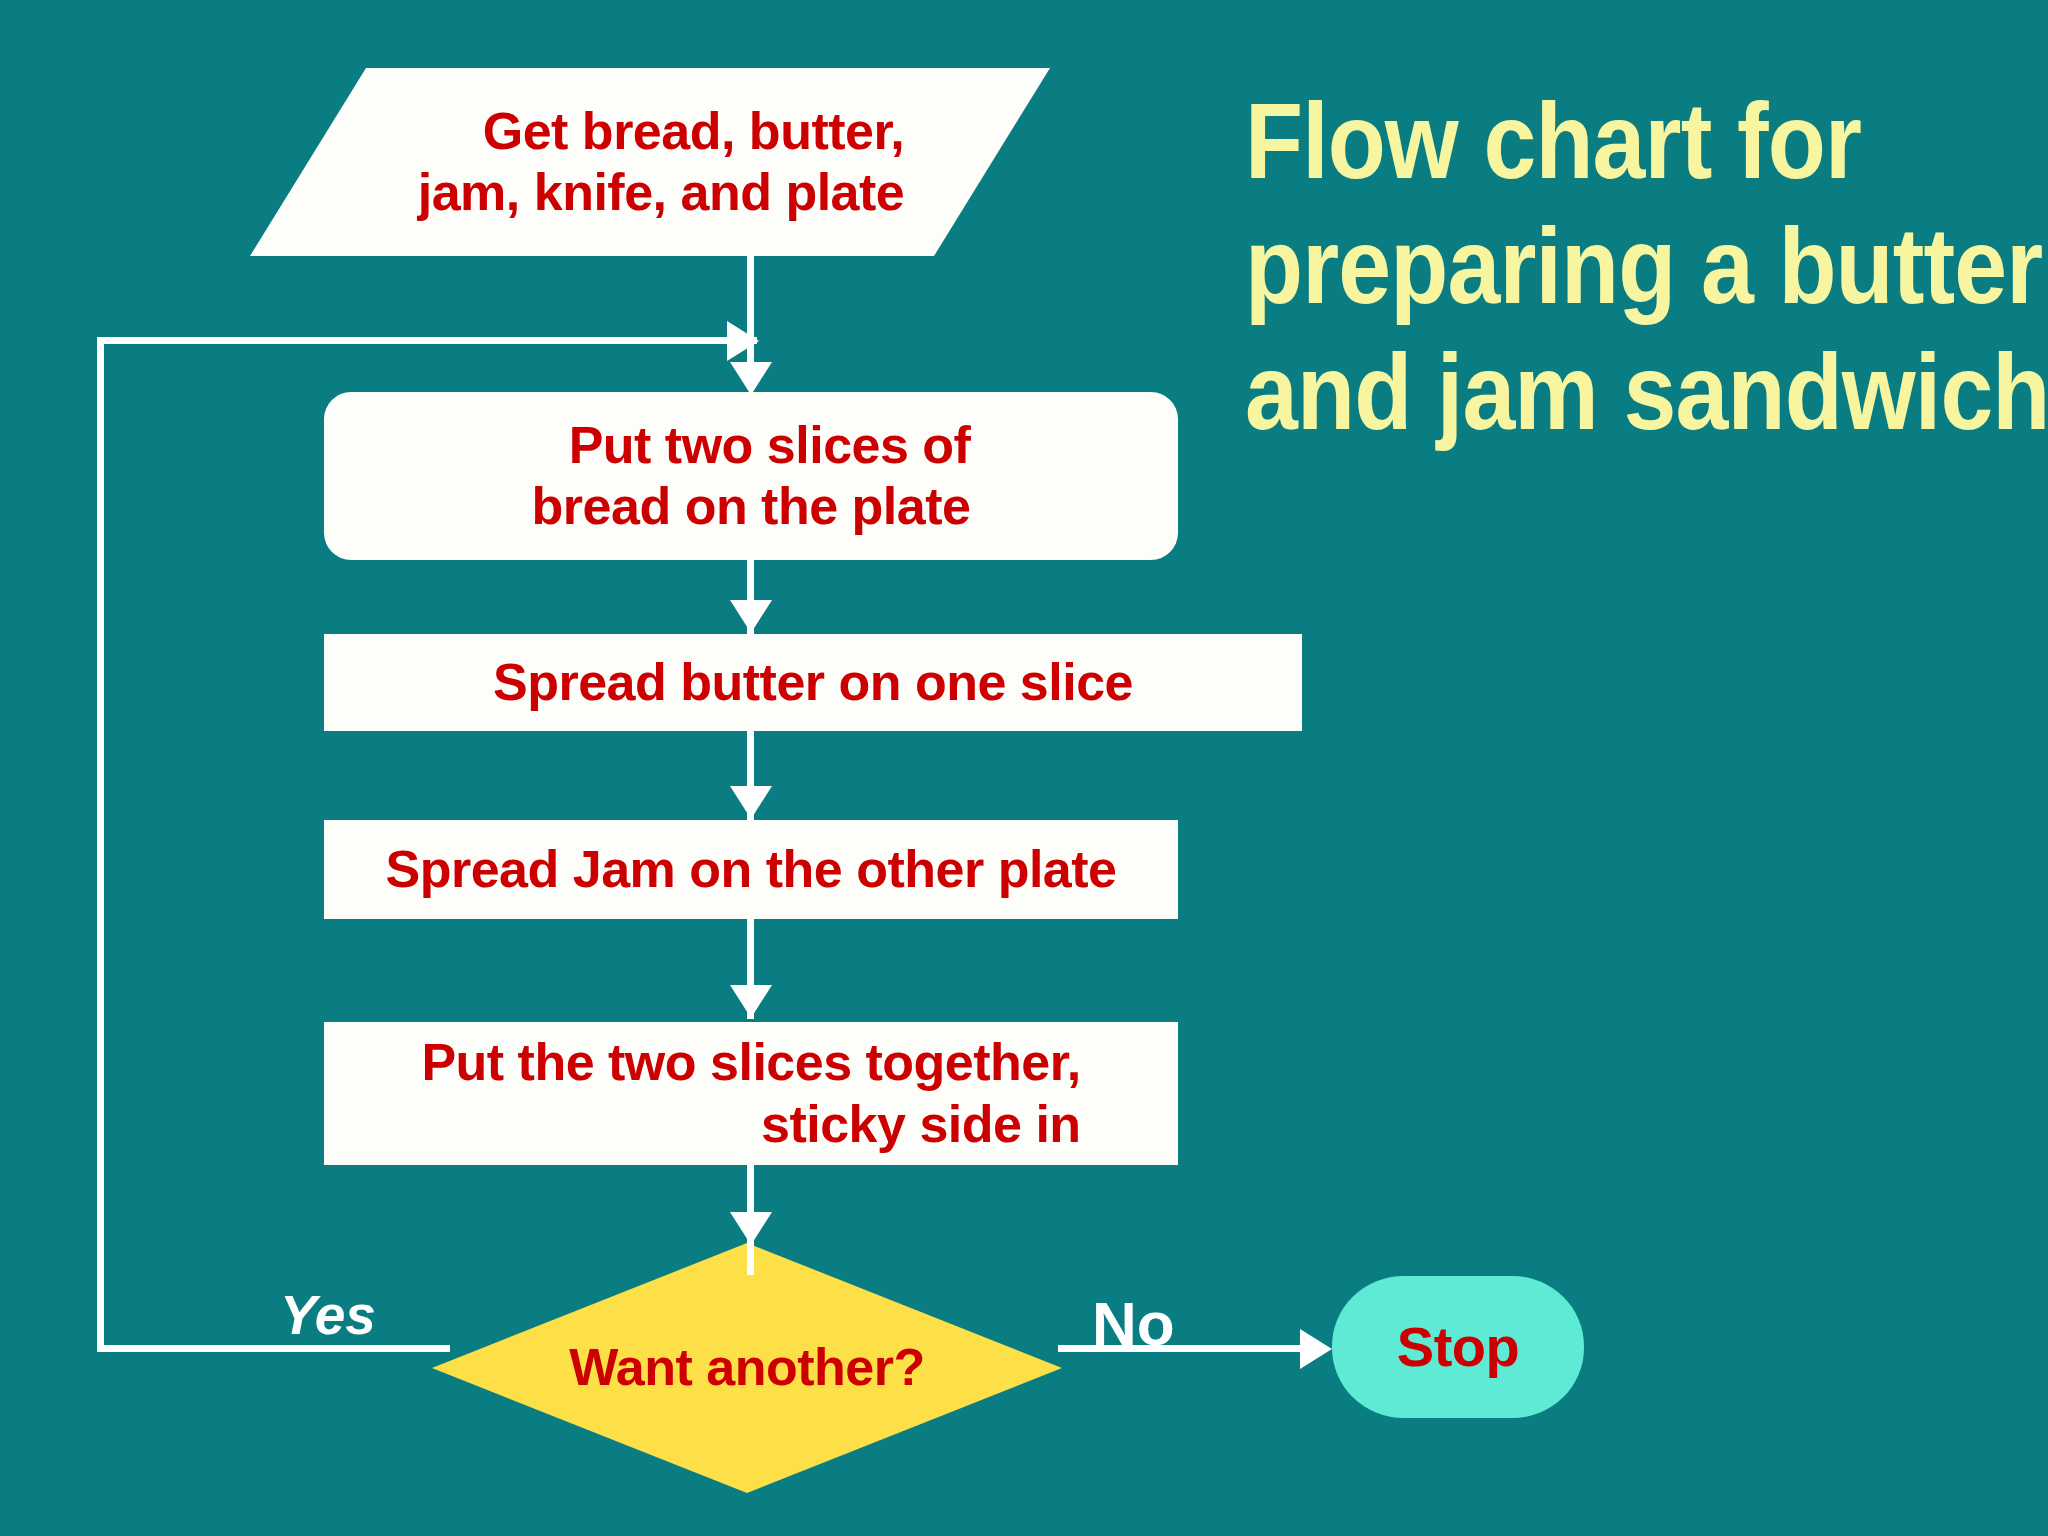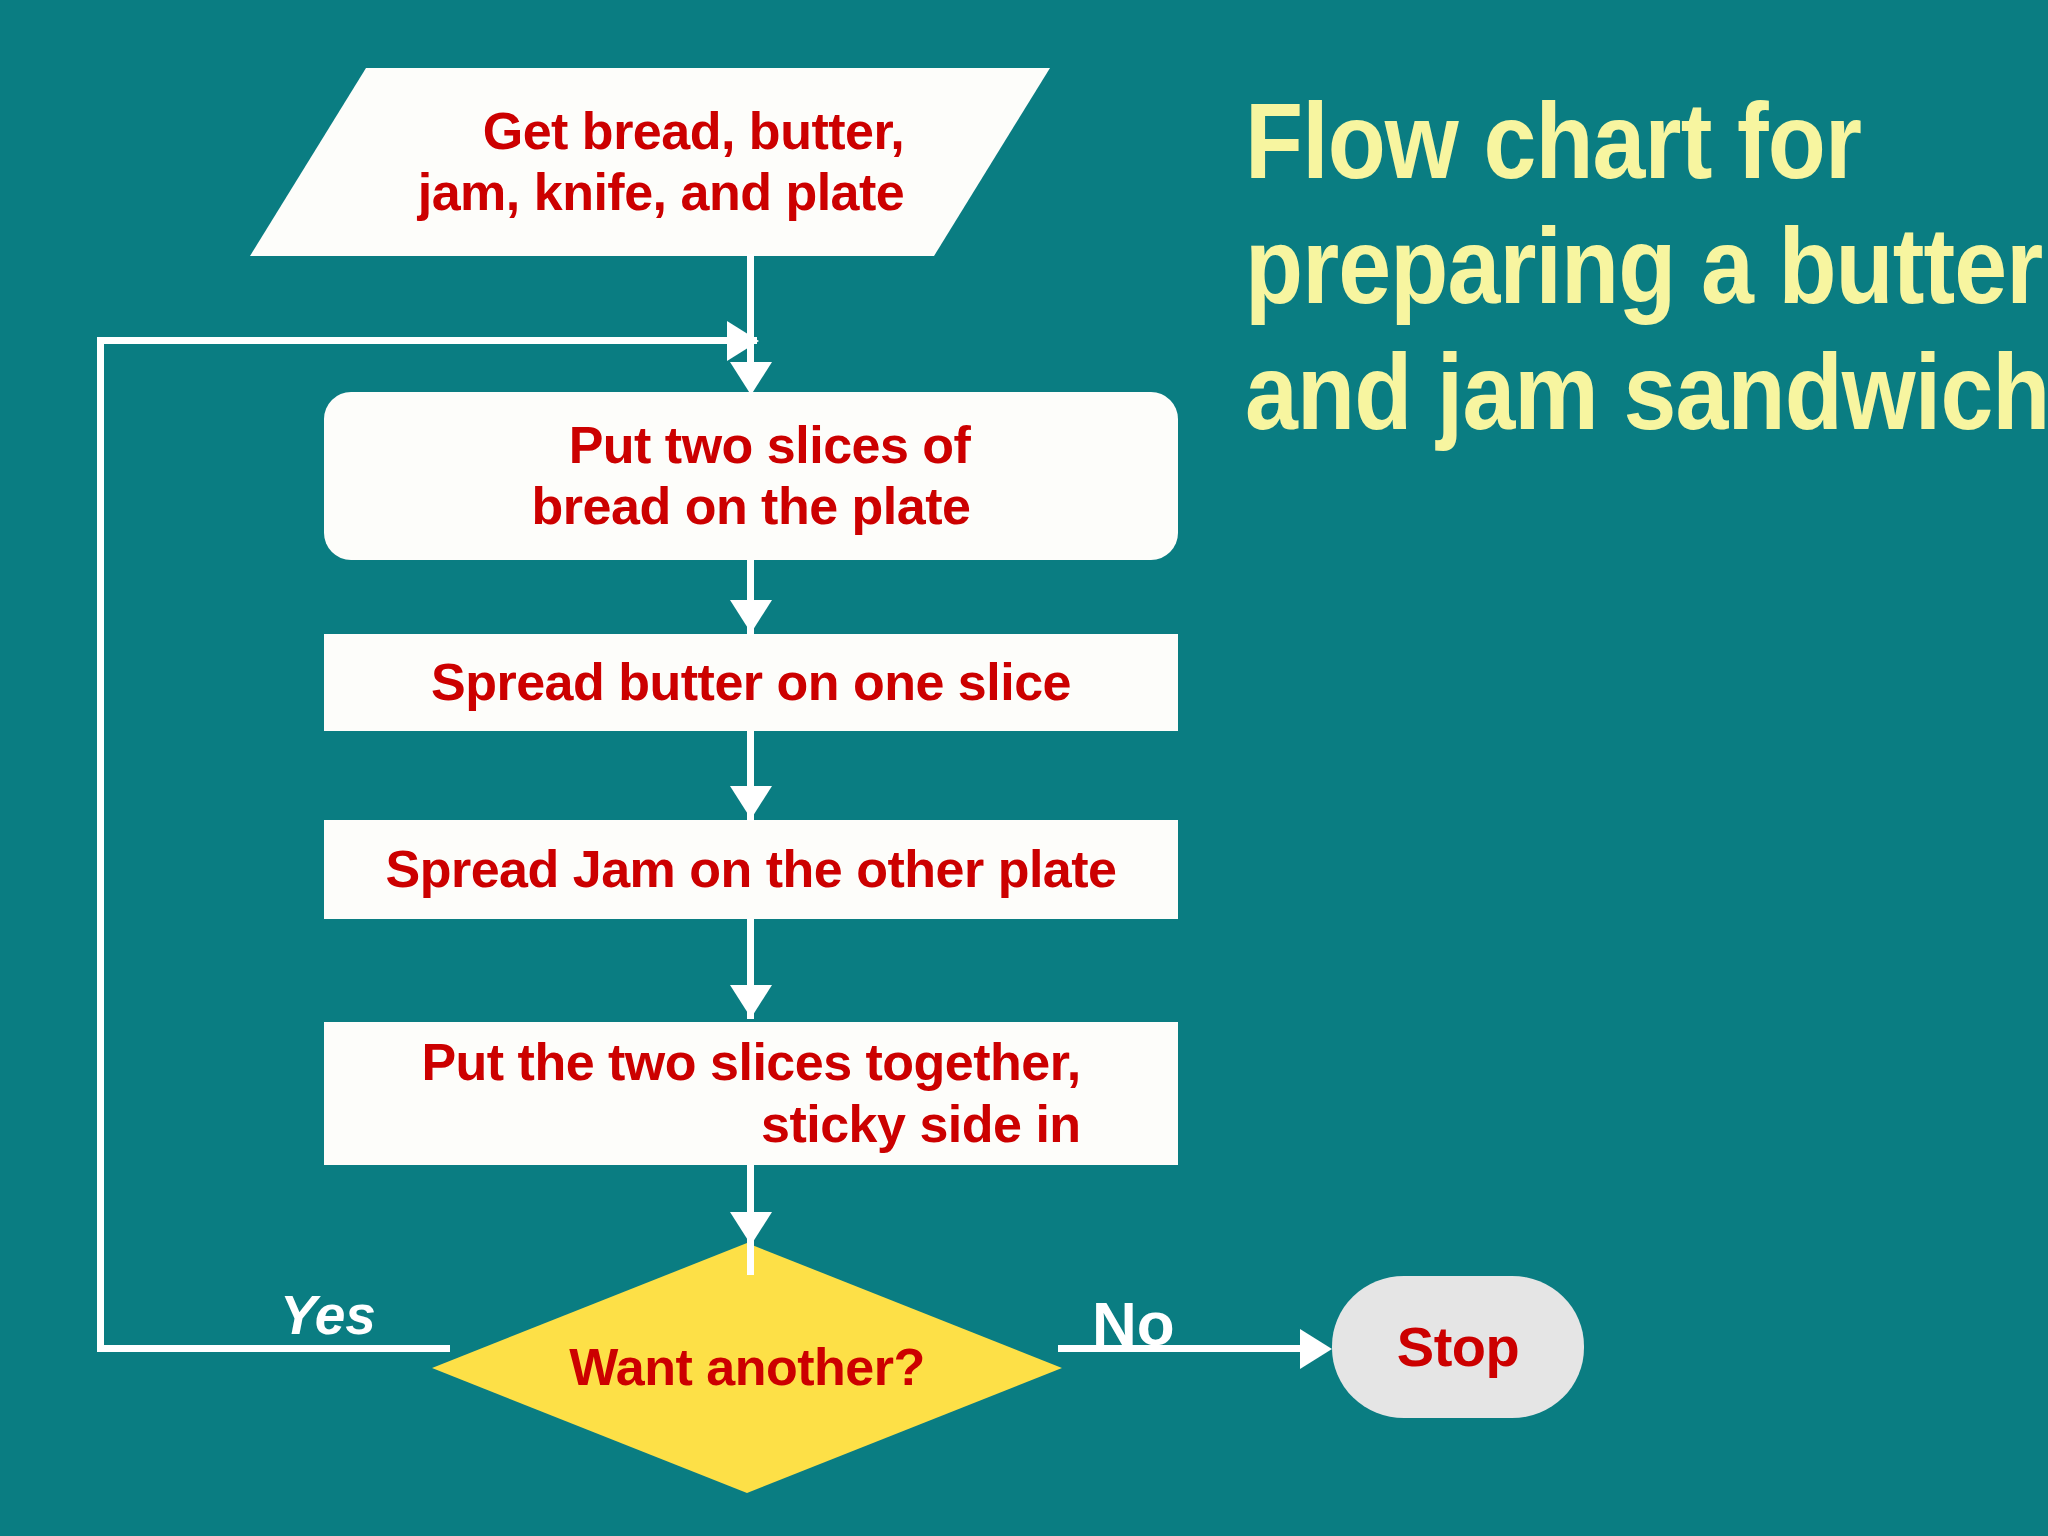--- a/index.html
+++ b/index.html
@@ -51,21 +51,21 @@
   
   .diamond {
     position: absolute;
     background: #fde047;
     clip-path: polygon(50% 0%, 100% 50%, 50% 100%, 0% 50%);
   }
 
   
   .terminator {
     position: absolute;
-    background: #e5e5e5;
+    background: #5eead4;
     border-radius: 72px / 70px;
   }
 
   
   .vline {
     position: absolute;
     background: #ffffff;
     width: 7px;
     z-index: 2;
   }
@@ -137,21 +137,21 @@
   <div class="arrow-down" style="left:730px; top:362px;"></div>
 
   <div class="box" style="left:324px; top:392px; width:854px; height:168px;border-radius:27px;">
     <div class="shape-text" style="font-size:52px;">Put two slices of
 bread on the plate</div>
   </div>
 
   <div class="vline" style="left:747px; top:560px; height:75px;"></div>
   <div class="arrow-down" style="left:730px; top:600px;"></div>
 
-  <div class="box" style="left:324px; top:634px; width:854px; height:97px;">
+  <div class="box" style="left:324px; top:634px; width:978px; height:97px;">
     <div class="shape-text" style="font-size:52px;">Spread butter on one slice</div>
   </div>
 
   <div class="vline" style="left:747px; top:731px; height:90px;"></div>
   <div class="arrow-down" style="left:730px; top:786px;"></div>
 
   <div class="box" style="left:324px; top:820px; width:854px; height:99px;">
     <div class="shape-text" style="font-size:52px;">Spread Jam on the other plate</div>
   </div>
 

